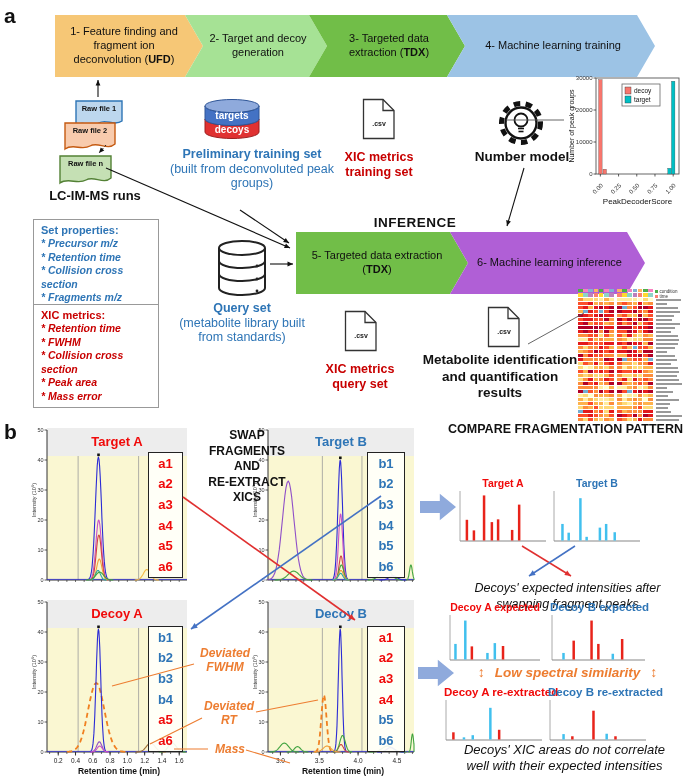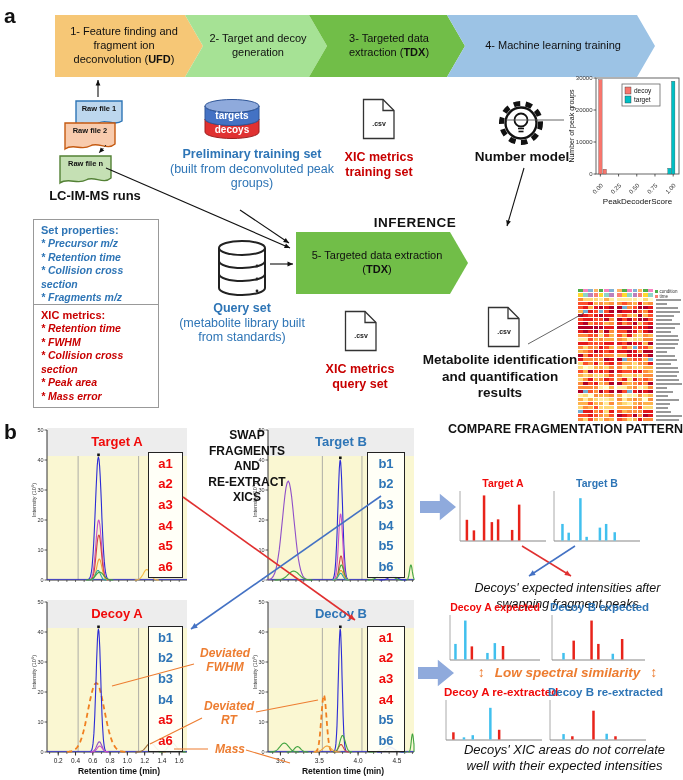--- a/index.html
+++ b/index.html
@@ -67,20 +67,23 @@
       <span>2- Target and decoy generation</span>
     </div>
   <div class="chev" style="left: 309px; top: 15px; width: 156px; background: rgb(113, 190, 72);">
       <span>3- Targeted data extraction (<b>TDX</b>)</span>
     </div>
   <div class="chev" style="left: 447px; top: 15px; width: 208px; background: rgb(156, 195, 229);">
       <span>4- Machine learning training</span>
     </div>
   <div class="chev flat" style="left: 296px; top: 232px; width: 172px; background: rgb(113, 190, 72);">
       <span>5- Targeted data extraction (<b>TDX</b>)</span>
+    </div>
+  <div class="chev" style="left: 450px; top: 232px; width: 195px; background: rgb(176, 95, 214);">
+      <span>6- Machine learning inference</span>
     </div>
 
   <div class="rawfile" style="left:75px;top:100px;width:48px;height:30px">
     <svg width="48" height="30">
         <path d="M1,1 H47 V21 C39,27 31,18 24,23 C17,28 8,20 1,25 Z" fill="#BDD7EE" stroke="#2E75B6" stroke-width="1.4"></path>
       </svg>
     <span class="rf-label">Raw file 1</span>
   </div>
   <div class="rawfile" style="left:64px;top:122px;width:52px;height:32px">
     <svg width="52" height="32">

